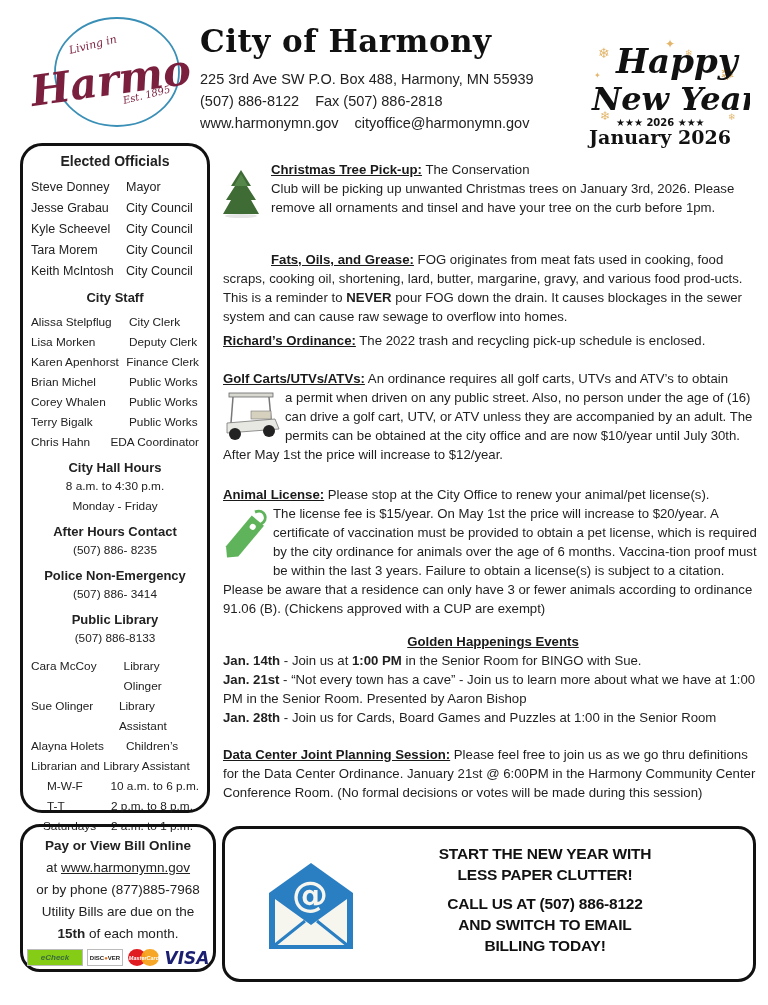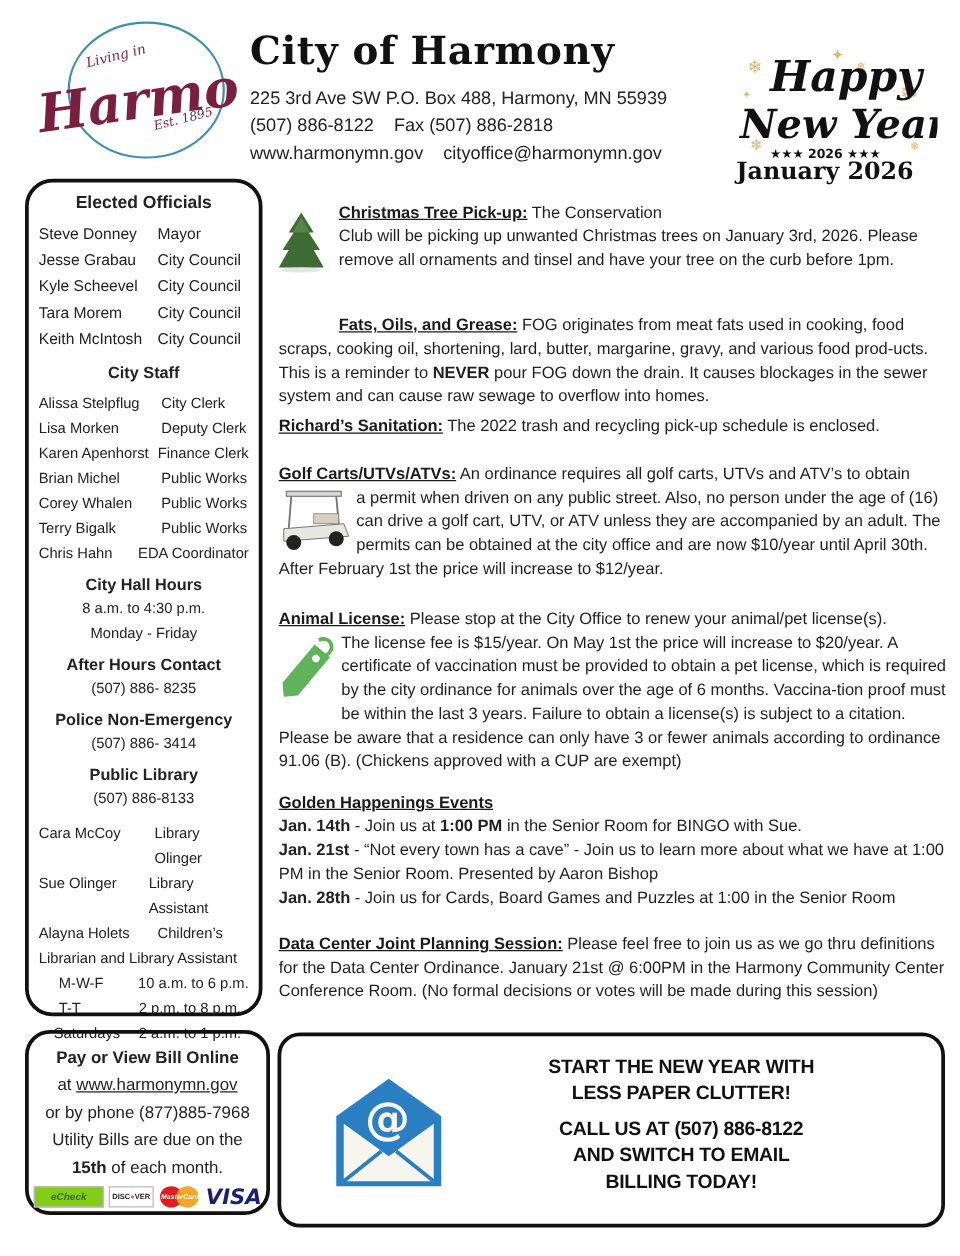--- a/index.html
+++ b/index.html
@@ -48,21 +48,21 @@
   .card.mc { width: 34px; position: relative; }
   .card.mc .c1, .card.mc .c2 { position: absolute; width: 18px; height: 17px; border-radius: 50%; top: 0; }
   .card.mc .c1 { left: 1px; background: #e11b22; }
   .card.mc .c2 { left: 14px; background: #f6a21b; opacity: 0.95; }
   .card.mc span { position: relative; color: #fff; font-size: 5.5px; font-style: italic; }
   .card.visa { width: 44px; color: #1a1f71; font-size: 17px; font-style: italic; font-weight: 900; font-family: "DejaVu Sans", sans-serif; }
 
   
   .main { position: absolute; left: 223px; top: 160px; width: 540px; font-family: "Liberation Sans", sans-serif; font-size: 13.2px; line-height: 19px; color: #1f1f1f; }
   .sec { position: absolute; left: 0; width: 540px; }
-  .h { font-weight: bold; text-decoration: underline; color: #1a1a1a; }
+  .h { font-weight: bold; text-decoration: underline; color: #1a1a1a; text-align: center; }
   .b { font-weight: bold; }
   .ind-tree { padding-left: 48px; }
   .ind-fog { text-indent: 48px; }
   .tree-img { position: absolute; left: -2px; top: 8px; width: 40px; height: 52px; }
   .cart-img { float: left; width: 58px; height: 56px; margin: 1px 4px 0 0; }
   .tag-img { float: left; width: 52px; height: 60px; margin: 2px 2px 0 -4px; }
 
   
   .emailbox { position: absolute; left: 222px; top: 826px; width: 534px; height: 156px; border: 3px solid #111; border-radius: 18px; }
   .env { position: absolute; left: 40px; top: 30px; width: 92px; height: 95px; }
@@ -241,38 +241,38 @@
     </div>
   </div>
 
   <div class="sec" style="top:90px">
     <div class="ind-fog">
       <span class="h">Fats, Oils, and Grease:</span><span>  FOG originates from meat fats used in cooking, food scraps, cooking oil, shortening, lard, butter, margarine, gravy, and various food prod-ucts.  This is a reminder to </span><span class="b">NEVER</span><span> pour FOG down the drain.  It causes blockages in the   sewer system and can cause raw sewage to overflow into homes.</span>
     </div>
   </div>
 
   <div class="sec" style="top:171px">
-    <span class="h">Richard’s Sanitation:</span><span> The 2022 trash and recycling pick-up schedule is enclosed.</span>
+    <span class="h">Richard’s Ordinance:</span><span> The 2022 trash and recycling pick-up schedule is enclosed.</span>
   </div>
 
   <div class="sec" style="top:209px">
     <span class="h">Golf Carts/UTVs/ATVs:</span><span> An ordinance requires all golf carts, UTVs and ATV’s to obtain</span>
     <div>
       <div class="cart-img">
         <svg width="58" height="56" viewBox="0 0 58 56">
           <rect x="6" y="4" width="44" height="4" fill="#d8d8d0" stroke="#666" stroke-width="0.8"></rect>
           <line x1="10" y1="8" x2="8" y2="34" stroke="#777" stroke-width="1.5"></line>
           <line x1="46" y1="8" x2="48" y2="30" stroke="#777" stroke-width="1.5"></line>
           <path d="M4 34 L52 30 L56 40 L4 44 Z" fill="#e8e8e2" stroke="#777" stroke-width="0.8"></path>
           <rect x="28" y="22" width="20" height="8" fill="#d6d0bf" stroke="#777" stroke-width="0.6"></rect>
           <circle cx="12" cy="45" r="6" fill="#222"></circle>
           <circle cx="46" cy="42" r="6" fill="#222"></circle>
         </svg>
       </div>
-      <span>a permit when driven on any public street. Also, no person  under the age of (16) can drive a golf cart, UTV, or ATV unless they are accompanied by an adult. The permits can be obtained at the city office and are now $10/year until April 30th. After February 1st the price will increase to $12/year.</span>
+      <span>a permit when driven on any public street. Also, no person  under the age of (16) can drive a golf cart, UTV, or ATV unless they are accompanied by an adult. The permits can be obtained at the city office and are now $10/year until July 30th. After May 1st the price will increase to $12/year.</span>
     </div>
   </div>
 
   <div class="sec" style="top:325px">
     <span class="h">Animal License:</span><span> Please stop at the City Office to renew your animal/pet license(s).</span>
     <div>
       <div class="tag-img">
         <svg width="52" height="60" viewBox="0 0 52 60">
           <g transform="rotate(40 26 30)">
             <path d="M18 10 L34 10 L34 50 L26 58 L18 50 Z" fill="#5fb35a"></path>

